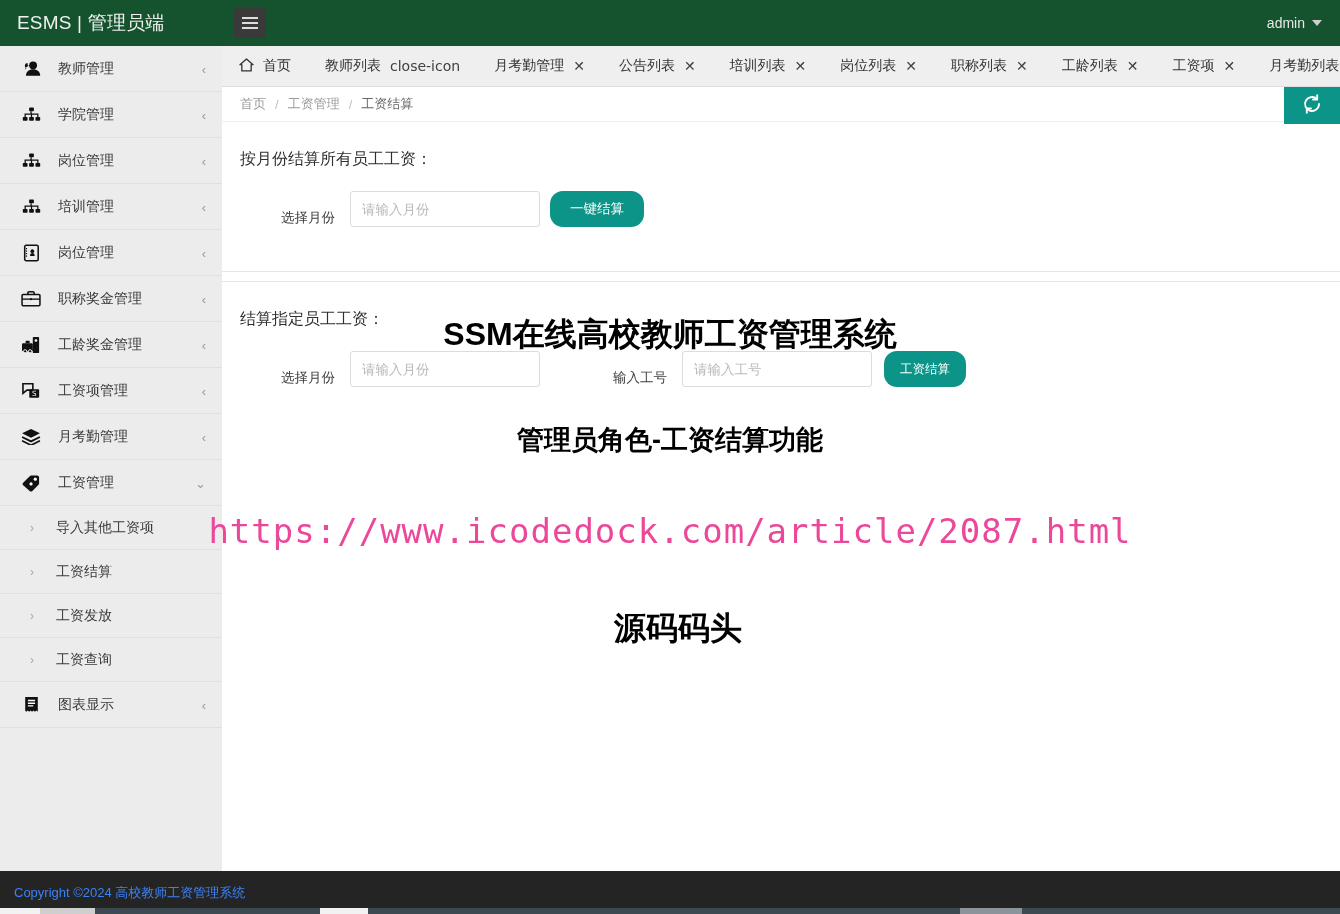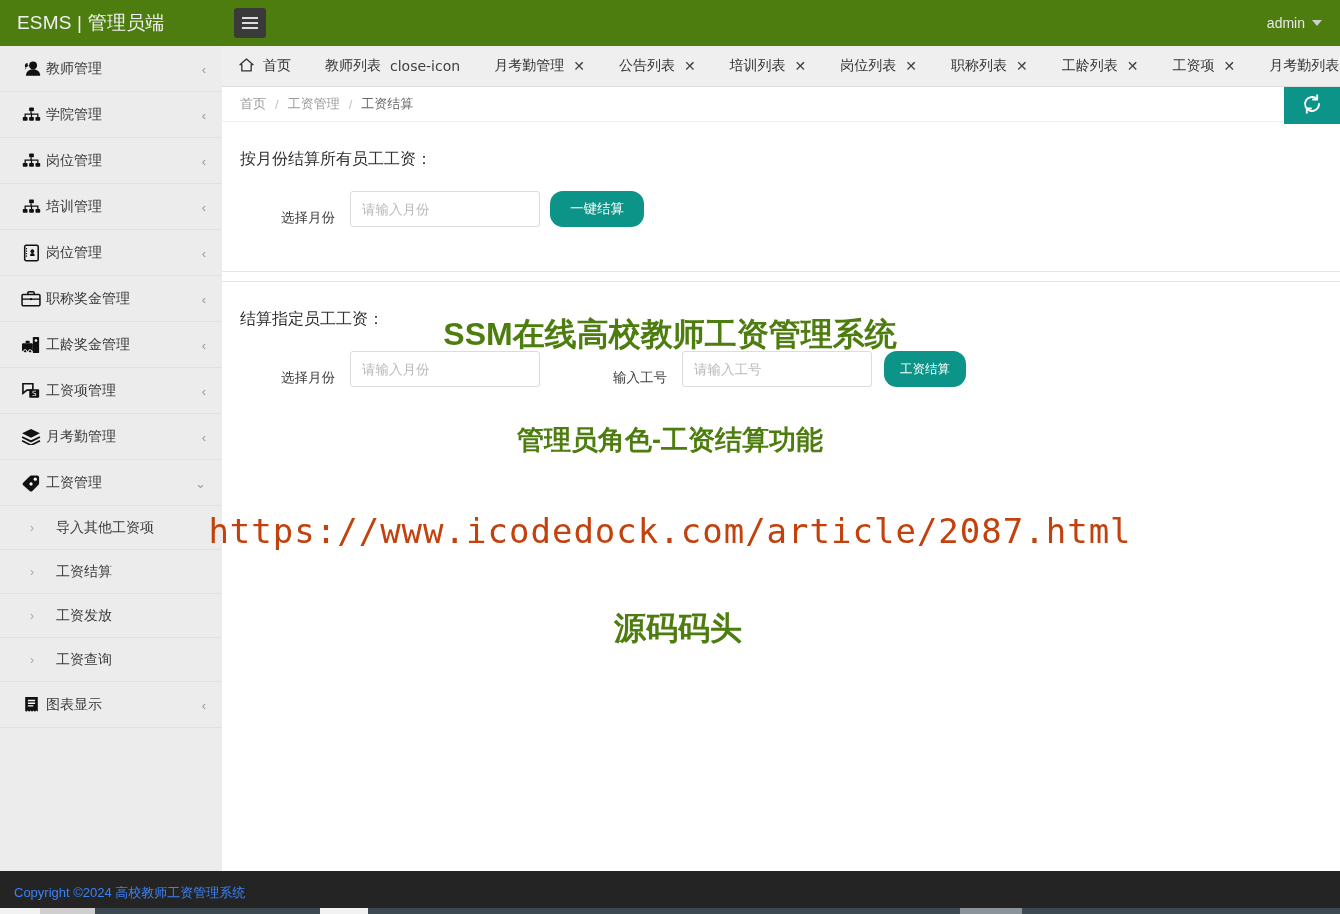--- a/index.html
+++ b/index.html
@@ -8,21 +8,21 @@
     width: 1340px; height: 914px;
     overflow: hidden;
     font-family: "Liberation Sans", "DejaVu Sans", sans-serif;
     background: #ffffff;
   }
   #app { position: relative; width: 1340px; height: 914px; }
 
   
   .topbar {
     position: absolute; left: 0; top: 0; width: 1340px; height: 46px;
-    background: #4d7c0f; color: #fff;
+    background: #14532d; color: #fff;
     display: flex; align-items: center;
   }
   .brand {
     font-size: 19px; color: #f0f0f0; padding-left: 17px;
     letter-spacing: .2px; white-space: nowrap;
   }
   .hamburger {
     width: 32px; height: 30px; background: #3a3a3a; border-radius: 3px;
     margin-left: 69px; display: flex; flex-direction: column;
     align-items: center; justify-content: center; gap: 3px; cursor: pointer;
@@ -47,21 +47,21 @@
   .menu-item {
     position: relative; height: 46px; display: flex; align-items: center;
     border-bottom: 1px solid #e0e0e0; cursor: pointer; padding-left: 16px;
   }
   .menu-item .m-icon {
     width: 30px; display: flex; align-items: center; justify-content: center;
     color: #222; font-size: 17px; line-height: 1;
   }
   .menu-item .m-icon svg { display:block; }
   .menu-item .m-label {
-    font-size: 14px; color: #3a3a3a; white-space: nowrap;
+    margin-left: 12px; font-size: 14px; color: #3a3a3a; white-space: nowrap;
   }
   .menu-item .m-arrow {
     position: absolute; right: 16px; top: 50%; transform: translateY(-50%);
     color: #9a9a9a; font-size: 13px; line-height: 1;
   }
   .sub-item {
     height: 44px; display: flex; align-items: center;
     border-bottom: 1px solid #e0e0e0; cursor: pointer; padding-left: 30px;
     background: #ececec;
   }
@@ -130,29 +130,29 @@
   .spacer-lg { height: 44px; }
   .divider { height: 1px; background: #e6e6e6; }
   .divider-gap { height: 9px; }
 
   
   .watermark {
     position: absolute; left: 0; top: 0; width: 1340px; height: 914px;
     pointer-events: none; z-index: 40;
   }
   .wm {
-    position: absolute; color: #4d7c0f; white-space: nowrap;
+    position: absolute; color: #000000; white-space: nowrap;
     text-align: center; font-weight: bold;
   }
   .wm1 { left: 0; right: 0; top: 313px; font-size: 32px; }
   .wm2 { left: 0; right: 0; top: 422px; font-size: 27px; }
   .wm3 {
     left: 0; right: 0; top: 511px; font-size: 34px;
     font-family: "DejaVu Sans Mono", "Liberation Mono", monospace;
-    letter-spacing: 1px; font-weight: normal; color: #c2410c;
+    letter-spacing: 1px; font-weight: normal; color: #ec4899;
   }
   .wm4 { left: 16px; right: 0; top: 607px; font-size: 32px; }
 
   
   .footer {
     position: absolute; left: 0; top: 871px; width: 1340px; height: 43px;
     background: #242424; color: #3b82f6;
     display: flex; align-items: center; padding-left: 14px; font-size: 13px;
     z-index: 50;
   }

